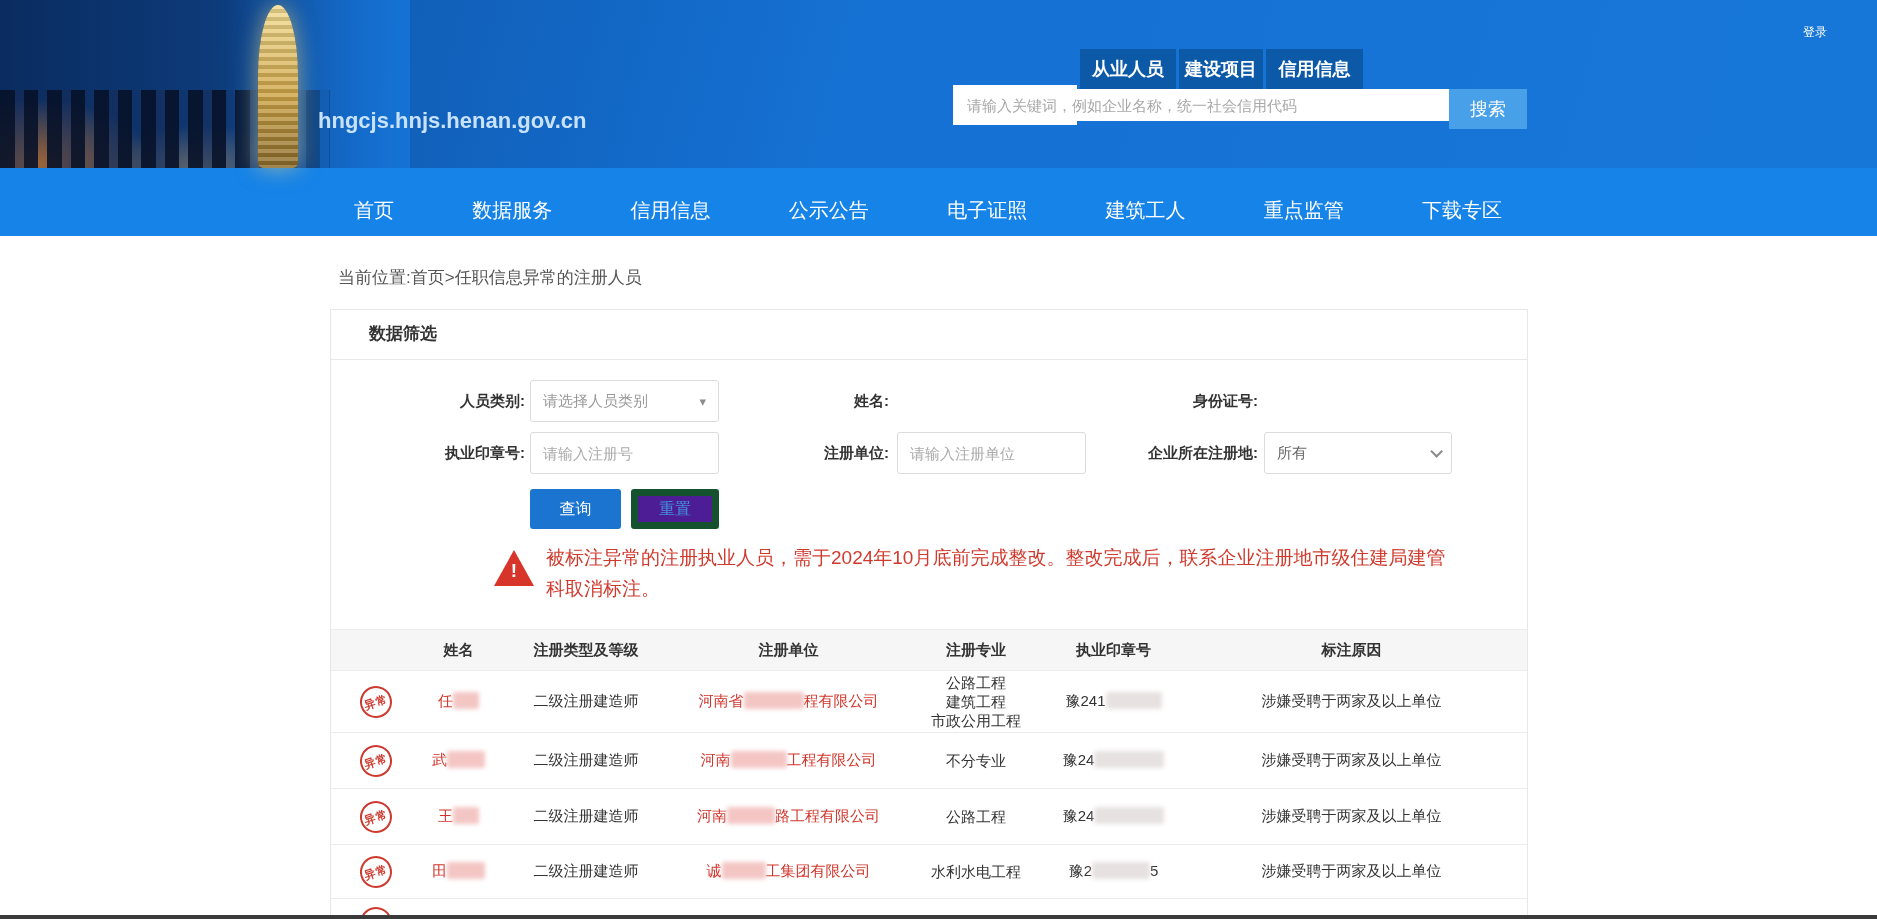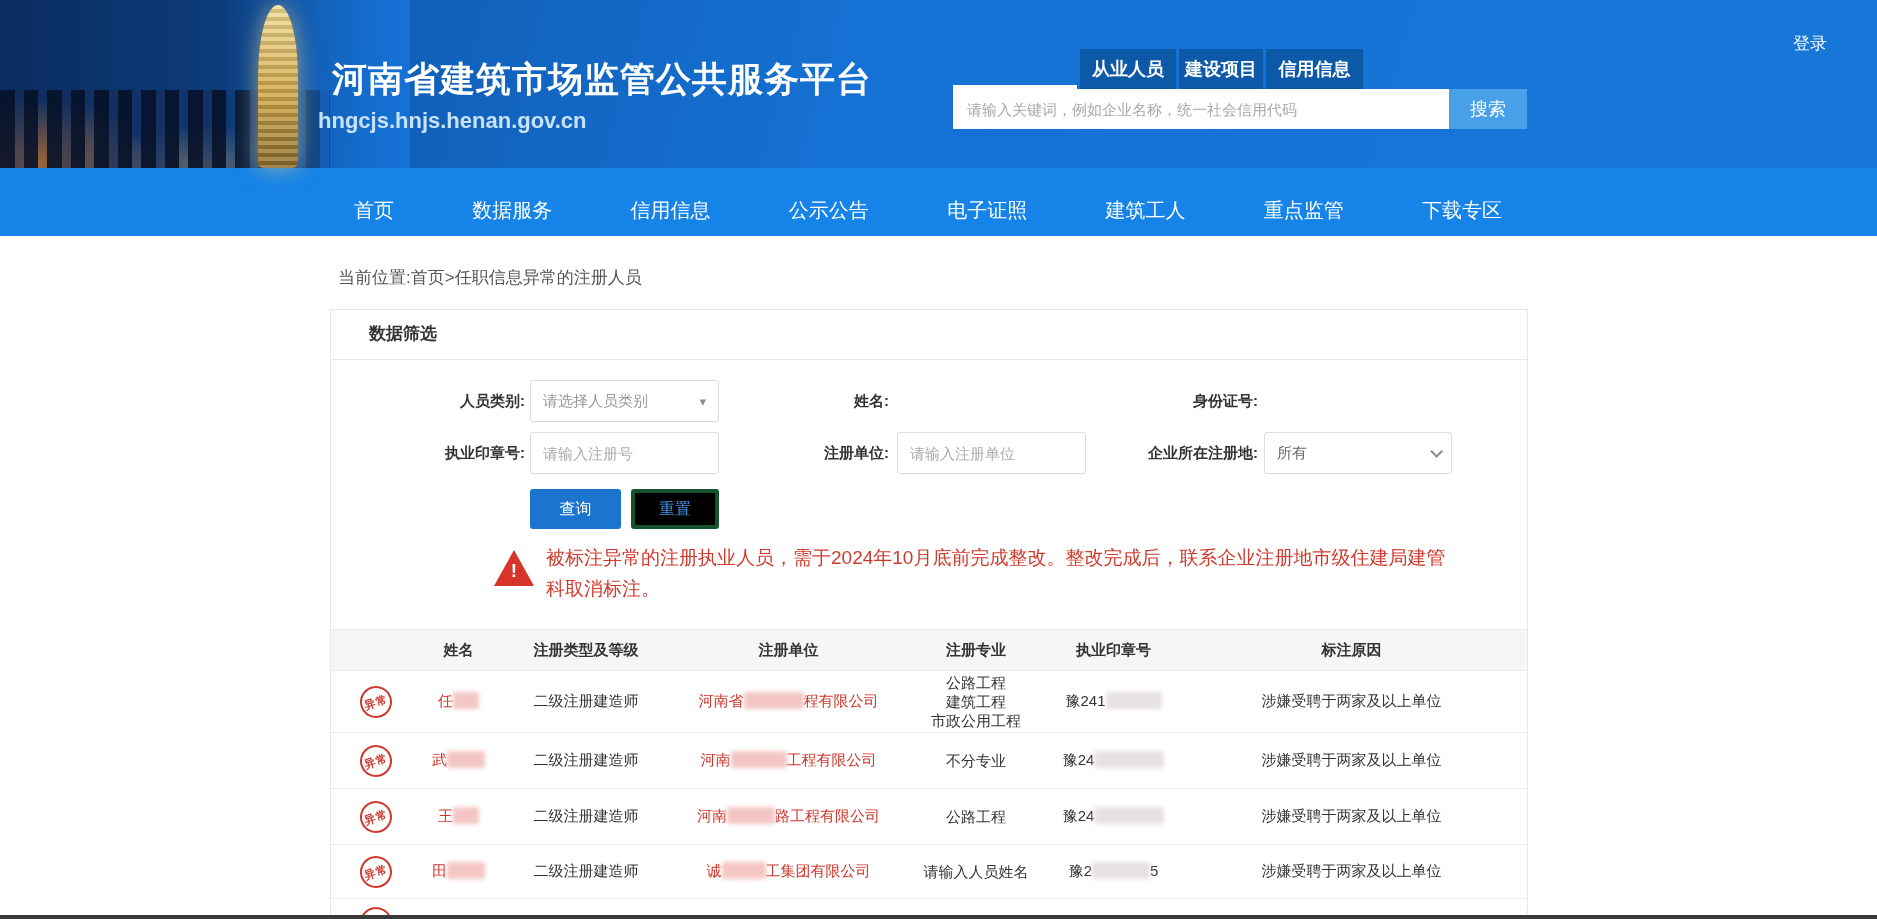--- a/index.html
+++ b/index.html
@@ -19,31 +19,31 @@
       background:repeating-linear-gradient(90deg, rgba(7,18,42,.92) 0 15px, rgba(22,44,88,.6) 15px 24px, rgba(7,18,42,.92) 24px 38px, rgba(22,44,88,.25) 38px 47px); }
   .banner-art::after { content:""; position:absolute; inset:0;
       background:linear-gradient(to right, rgba(21,113,211,0) 55%, #1571d3 97%); }
   .tower { position:absolute; left:258px; top:5px; width:40px; height:163px; z-index:2;
       border-radius:20px 20px 5px 5px / 70px 70px 5px 5px;
       background:linear-gradient(#f2dc92,#cfa648 55%,#8a6a2a),
                  repeating-linear-gradient(180deg, rgba(255,255,255,.18) 0 4px, rgba(0,0,0,.12) 4px 8px);
       background-blend-mode:overlay; box-shadow:0 0 22px rgba(255,220,120,.55); }
   .site-title { position:absolute; left:332px; top:56px; color:#fff; font-size:35px; font-weight:700; letter-spacing:1px; z-index:3; }
   .site-url   { position:absolute; left:318px; top:108px; color:#c9e2fb; font-size:22px; font-weight:700; z-index:3; }
-  .login-link { position:absolute; right:50px; top:32px; color:#fff; font-size:17px; cursor:pointer; z-index:3; }
+  .login-link { position:absolute; right:50px; top:24px; color:#fff; font-size:12px; cursor:pointer; z-index:3; }
 
   
   .search-tabs { position:absolute; left:953px; top:49px; display:flex; z-index:3; }
   .stab { height:40px; line-height:40px; text-align:center; font-size:18px; font-weight:600;
           color:#fff; background:#0c59a8; margin-right:3px; cursor:pointer; }
   .stab:nth-child(1){ width:124px;margin-top:36px; } .stab:nth-child(2){ width:96px; }
   .stab:nth-child(3){ width:84px; }  .stab:nth-child(4){ width:97px; margin-right:0; }
   .stab.active { background:#fff; color:#15609f; }
   .search-row { position:absolute; left:953px; top:89px; width:574px; height:40px; display:flex; z-index:3; }
-  .search-input { flex:1; height:40px; border:none; outline:none; padding:4px 14px; font-size:15px; color:#666; background:#fff; }
+  .search-input { flex:1; height:32px; border:none; outline:none; padding:4px 14px; font-size:15px; color:#666; background:#fff; }
   .search-input::placeholder { color:#a8a8a8; }
   .search-btn { width:78px; height:40px; background:#48a0e8; color:#fff; border:none; font-size:18px; cursor:pointer; }
 
   
   .nav { position:absolute; left:0; top:168px; width:1877px; height:68px; background:#1583e8; }
   .nav-inner { position:absolute; left:354px; top:0; width:1148px; height:84px; display:flex; justify-content:space-between; align-items:center; }
   .nav-item { color:#fff; font-size:20px; cursor:pointer; }
 
   
   .breadcrumb { position:absolute; left:338px; top:266px; font-size:17px; color:#555; }
@@ -56,21 +56,21 @@
   .flabel { position:absolute; height:42px; line-height:42px; text-align:right; font-size:15px; font-weight:700; color:#333; }
   .ffield { position:absolute; height:42px; border:1px solid #dcdcdc; border-radius:3px; background:#fff; }
   .fselect { display:flex; align-items:center; padding:0 12px; cursor:pointer; font-size:15px; color:#999; }
   .fselect .val { flex:1; }
   .caret-tri { font-size:13px; color:#8c8c8c; }
   .chev { width:9px; height:9px; border-right:2px solid #8c8c8c; border-bottom:2px solid #8c8c8c; transform:rotate(45deg) translateY(-3px); }
   .ftext { padding:0 12px; font-size:15px; color:#666; outline:none; }
   .ftext::placeholder { color:#aaa; }
 
   .btn-query { position:absolute; left:199px; top:179px; width:91px; height:40px; background:#1b74d0; color:#fff; border:none; border-radius:3px; font-size:16px; cursor:pointer; }
-  .btn-reset { position:absolute; left:300px; top:179px; width:88px; height:40px; background:#000000; color:#4291dc; border:4px solid #14532d; border-radius:3px; font-size:16px; cursor:pointer; }
+  .btn-reset { position:absolute; left:300px; top:179px; width:88px; height:40px; background:#4c1d95; color:#4291dc; border:7px solid #14532d; border-radius:3px; font-size:16px; cursor:pointer; }
 
   
   .warn-icon { position:absolute; left:163px; top:240px; width:40px; height:36px; }
   .warn-icon .tri { width:0; height:0; border-left:20px solid transparent; border-right:20px solid transparent; border-bottom:36px solid #d8352a; }
   .warn-icon .bang { position:absolute; left:0; top:10px; width:40px; text-align:center; color:#fff; font-size:19px; font-weight:700; }
   .warn-text { position:absolute; left:215px; top:232px; width:912px; font-size:19px; line-height:31px; color:#d03a2d; }
 
   
   .tbl { position:absolute; left:0; top:319px; width:1196px; }
   .trow { display:grid; grid-template-columns:90px 75px 180px 225px 150px 125px 1fr; align-items:center; border-bottom:1px solid #ececec; }
@@ -91,21 +91,20 @@
   .bottom-edge { position:absolute; left:0; bottom:0; width:1877px; height:4px; background:#3a3a3a; z-index:9; }
 </style>
 </head>
 <body>
 
 <div class="viewport">
 
   <div class="banner">
     <div class="banner-art"></div>
     <div class="tower"></div>
-    <div class="site-title">河南省建筑市场监管公共服务平台</div>
     <div class="site-url">hngcjs.hnjs.henan.gov.cn</div>
     <div class="login-link">登录</div>
 
     <div class="search-tabs">
       <div class="stab active">建设工程企业</div>
       <div class="stab">从业人员</div>
       <div class="stab">建设项目</div>
       <div class="stab">信用信息</div>
     </div>
     <div class="search-row">
@@ -224,21 +223,21 @@
       <div class="trow r4">
         <div class="c">
             <div class="stamp">
               <span>异常</span>
             </div>
           </div>
         <div class="c red"><span>田</span><span class="redact r-pink" style="width:38px;"></span></div>
         <div class="c">二级注册建造师</div>
         <div class="c red"><span>诚</span><span class="redact r-pink" style="width:44px;"></span><span>工集团有限公司</span></div>
         <div class="c majors">
-            <div>请输入人员姓名</div>
+            <div>水利水电工程</div>
           </div>
         <div class="c"><span>豫2</span><span class="redact r-gray" style="width:58px;"></span><span>5</span></div>
         <div class="c">涉嫌受聘于两家及以上单位</div>
       </div>
     </div>
 
     <div class="stamp stamp-partial">
         <span>异常</span>
       </div>
   </div>

